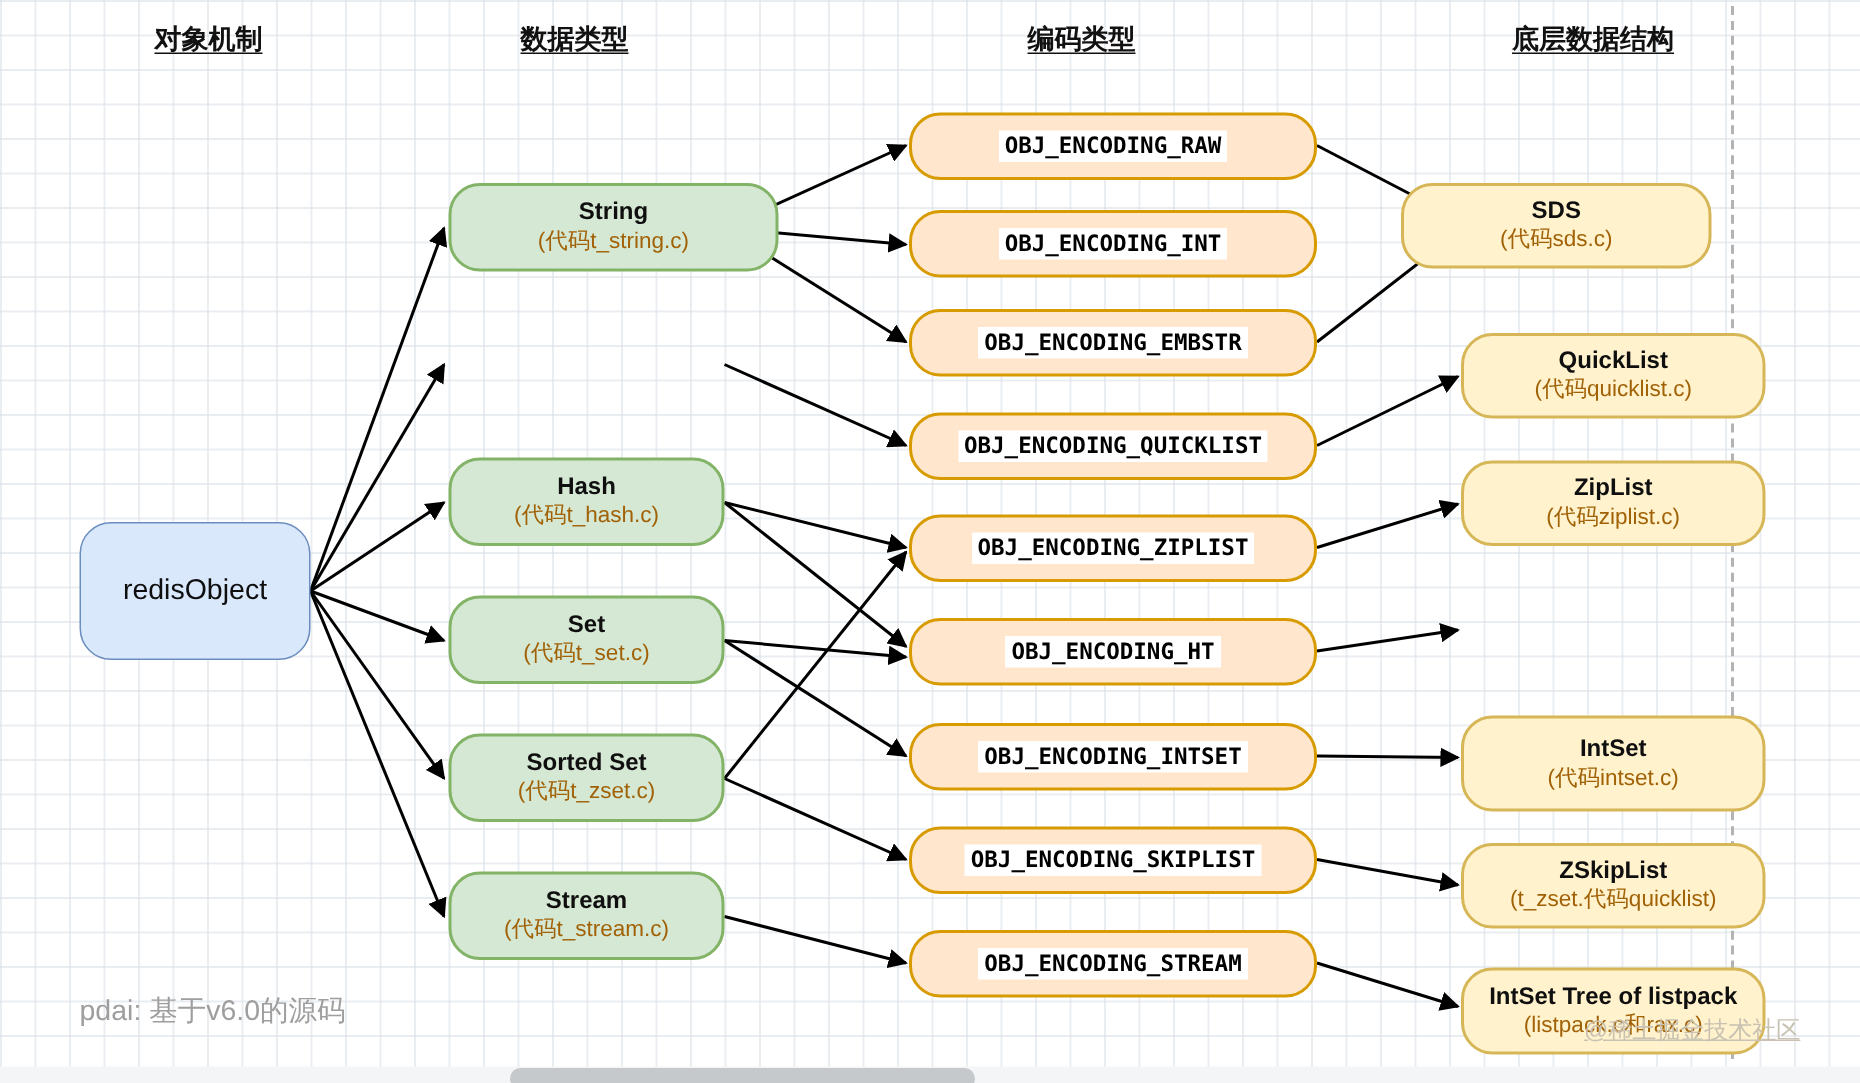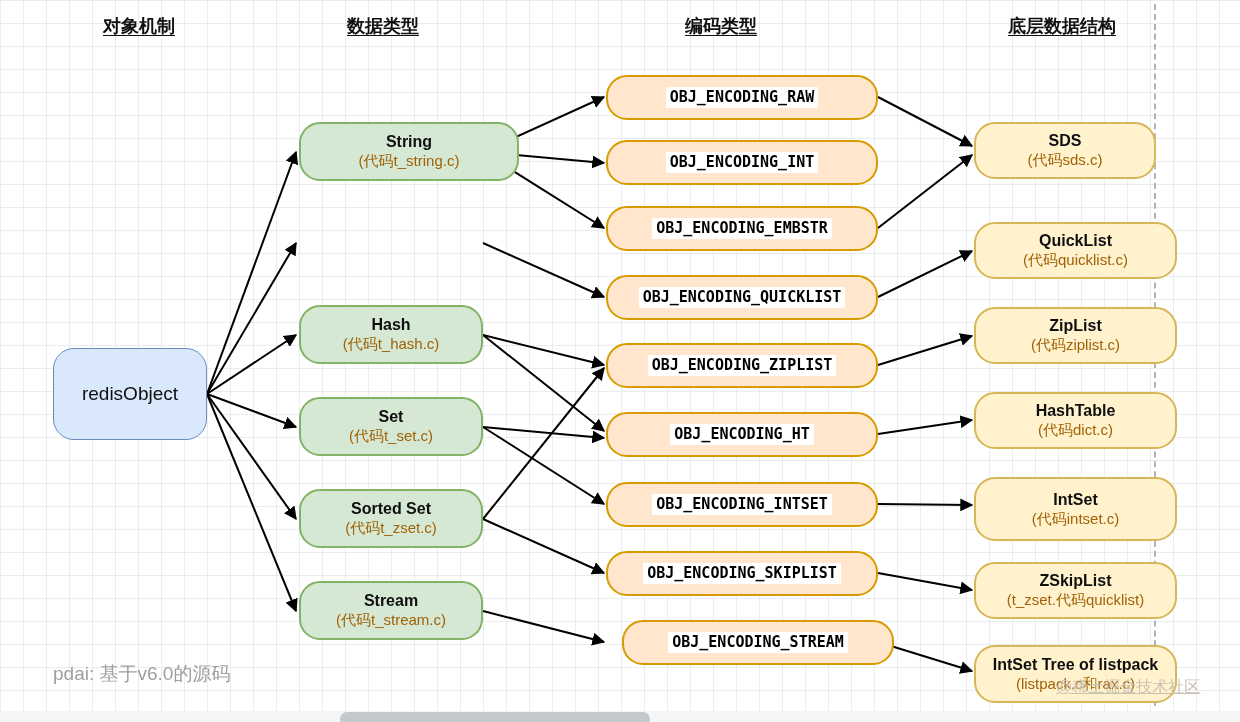--- a/index.html
+++ b/index.html
@@ -141,39 +141,35 @@
   </div>
   <div class="node orange" style="left:606px;top:482px;width:272px;height:45px">
     <span class="code">OBJ_ENCODING_INTSET</span>
   </div>
   <div class="node orange" style="left:606px;top:412px;width:272px;height:45px">
     <span class="code">OBJ_ENCODING_HT</span>
   </div>
   <div class="node orange" style="left:606px;top:551px;width:272px;height:45px">
     <span class="code">OBJ_ENCODING_SKIPLIST</span>
   </div>
-  <div class="node orange" style="left:622px;top:620px;width:272px;height:45px">
+  <div class="node orange" style="left:606px;top:620px;width:272px;height:45px">
     <span class="code">OBJ_ENCODING_STREAM</span>
   </div>
 
-  <div class="node yellow" style="left:974px;top:122px;width:182px;height:57px">
+  <div class="node yellow" style="left:934px;top:122px;width:207px;height:57px">
     <div class="title">SDS</div>
     <div class="sub">(代码sds.c)</div>
   </div>
   <div class="node yellow" style="left:974px;top:222px;width:203px;height:57px">
     <div class="title">QuickList</div>
     <div class="sub">(代码quicklist.c)</div>
   </div>
   <div class="node yellow" style="left:974px;top:307px;width:203px;height:57px">
     <div class="title">ZipList</div>
     <div class="sub">(代码ziplist.c)</div>
-  </div>
-  <div class="node yellow" style="left:974px;top:392px;width:203px;height:57px">
-    <div class="title">HashTable</div>
-    <div class="sub">(代码dict.c)</div>
   </div>
   <div class="node yellow" style="left:974px;top:477px;width:203px;height:64px">
     <div class="title">IntSet</div>
     <div class="sub">(代码intset.c)</div>
   </div>
   <div class="node yellow" style="left:974px;top:562px;width:203px;height:57px">
     <div class="title">ZSkipList</div>
     <div class="sub">(t_zset.代码quicklist)</div>
   </div>
   <div class="node yellow" style="left:974px;top:645px;width:203px;height:58px">

